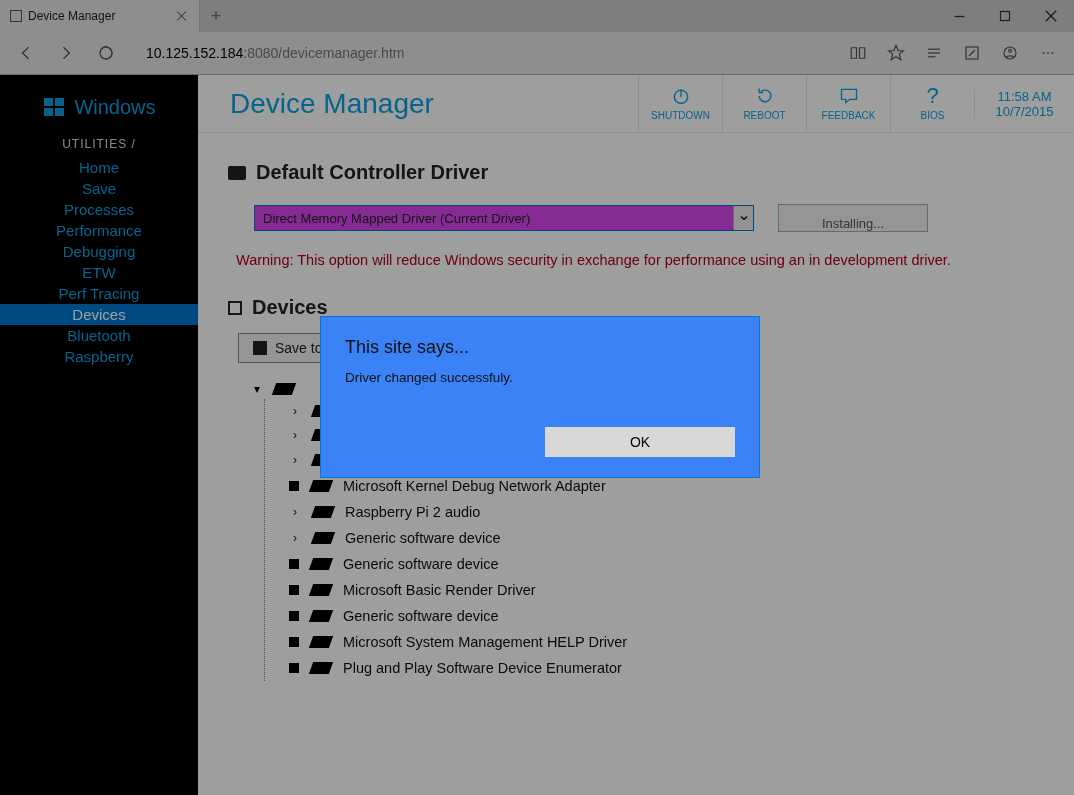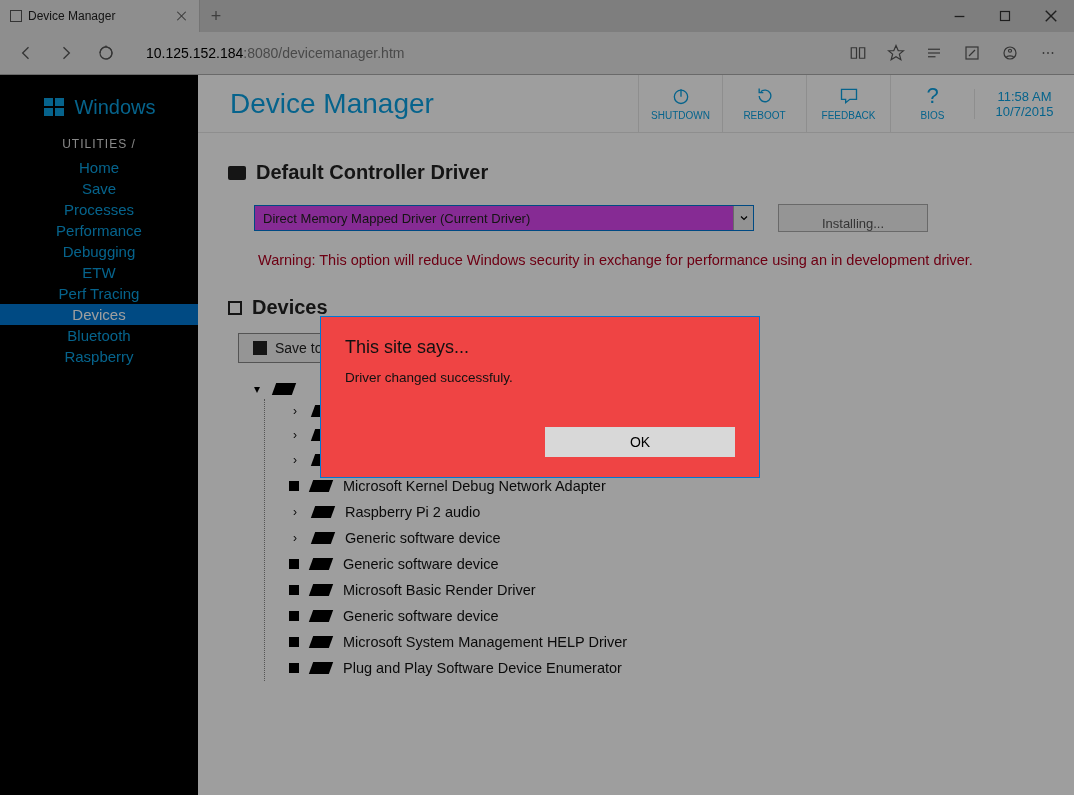--- a/index.html
+++ b/index.html
@@ -80,21 +80,21 @@
     display:flex; align-items:center; padding:0 8px; font-size:13px; color:#222;
     position:relative;
   }
   .driver-select .chev { position:absolute; right:0; top:0; bottom:0; width:20px;
     background:#eee; border-left:1px solid #aaa; display:flex;align-items:center;justify-content:center;}
   .install-btn {
     width:150px;height:28px;border:1px solid #aaa;background:#f0f0f0;
     display:flex;align-items:flex-end;justify-content:center;font-size:13px;color:#555;
   }
   .warning {
-    margin:20px 0 28px 30px; color:#b00020; font-size:14.5px;
+    margin:20px 0 28px 8px; color:#b00020; font-size:14.5px;
   }
 
   .save-btn {
     margin:14px 0 10px 10px; height:30px; border:1px solid #888;background:#f0f0f0;
     display:inline-flex; align-items:center; gap:8px; padding:5px 14px; font-size:14px;color:#222;
   }
   .save-btn .disk{width:14px;height:14px;background:#222;display:inline-block;}
 
   .tree { margin:6px 0 0 22px; font-size:14.5px; color:#111; }
   .root-row { display:flex; align-items:center; gap:10px; padding:3px 0; }
@@ -104,21 +104,21 @@
   .node { display:flex; align-items:center; gap:12px; padding:5px 0; }
   .node .arrow { width:12px;text-align:center;font-size:12px; }
   .node .sq { width:10px;height:10px;background:#000; }
 
   
   .dim {
     position:absolute; inset:0; background:rgba(0,0,0,0.38); z-index:50;
   }
   .dialog {
     position:absolute; left:320px; top:316px; width:440px; height:162px;
-    background:#ef4444; border:1px solid #0078D4; z-index:60; padding:20px 24px;
+    background:#3b82f6; border:1px solid #0078D4; z-index:60; padding:20px 24px;
     display:flex; flex-direction:column;
   }
   .dlg-title { font-size:18px; font-weight:500; color:#111; margin-bottom:12px; }
   .dlg-msg { font-size:13.5px; color:#111; flex:1; }
   .dlg-ok {
     align-self:flex-end; width:190px; height:30px; background:#d8d8d8;
     display:flex;align-items:center;justify-content:center; font-size:14px;
     border:none; cursor:pointer;
   }
 

